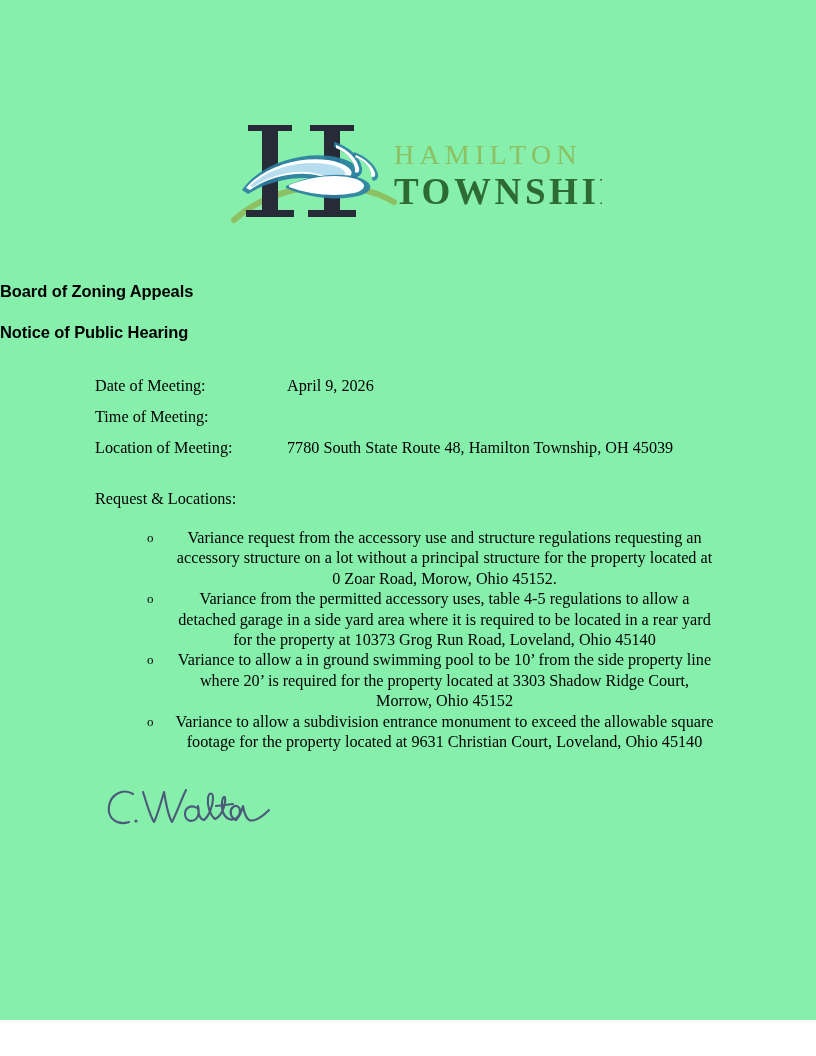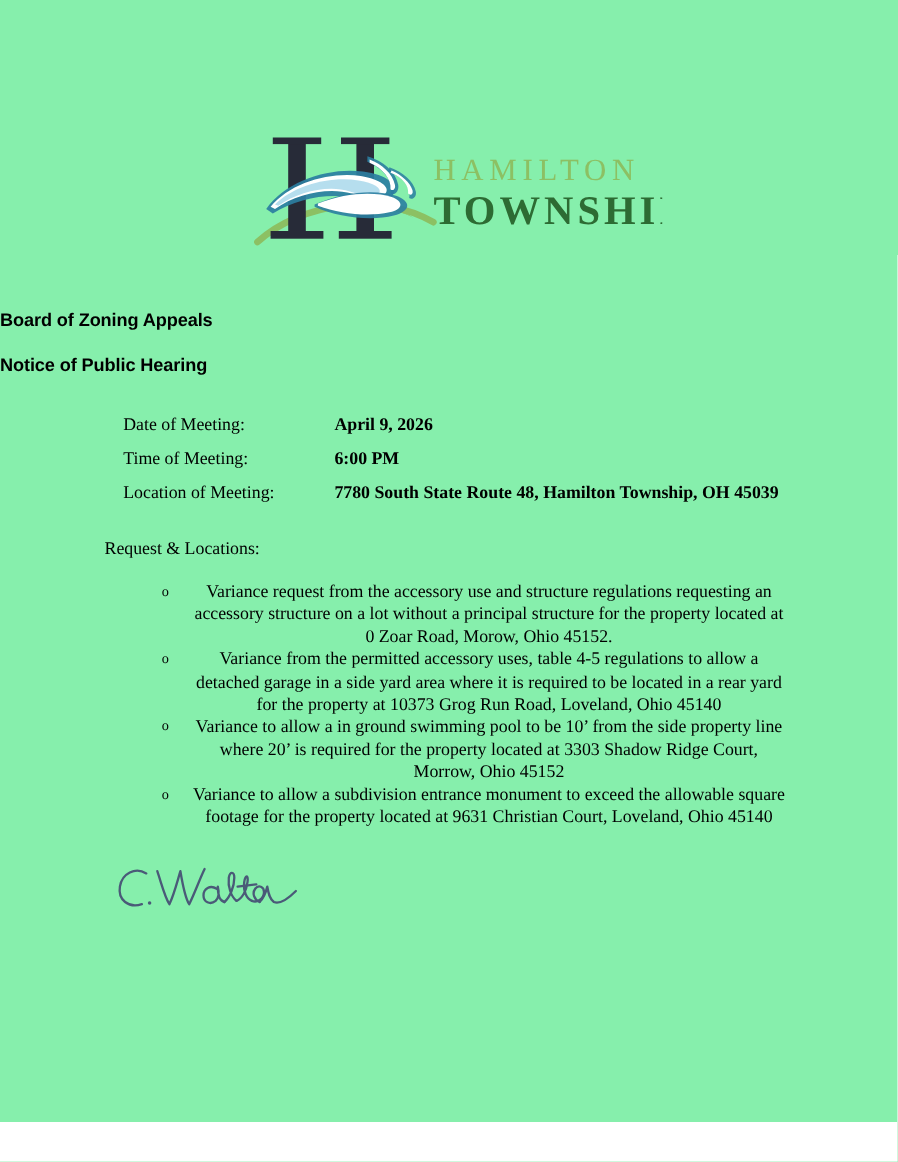--- a/index.html
+++ b/index.html
@@ -40,37 +40,37 @@
     font-weight: bold;
     font-size: 16.5px;
     color: #000000;
     letter-spacing: -0.1px;
   }
   .heading-line + .heading-line { margin-top: 22px; }
 
   
   .meeting-info {
     position: absolute;
-    left: 112px;
+    left: 95px;
     top: 376px;
     width: 640px;
   }
   .info-row {
     display: flex;
     align-items: flex-start;
     font-size: 16.2px;
     line-height: 20px;
     margin-bottom: 11px;
   }
   .info-label {
     width: 192px;
     flex: 0 0 192px;
     white-space: nowrap;
   }
-  .info-value { flex: 1 1 auto; font-weight: bold; }
+  .info-value { flex: 1 1 auto; }
   .info-value .vline { display: block; }
   .info-value .vline + .vline { margin-top: 1px; }
 
   .request-label {
     position: absolute;
     left: 95px;
     top: 489px;
     font-size: 16.2px;
     line-height: 20px;
   }
@@ -169,23 +169,20 @@
 
     <div class="info-row">
       <div class="info-label">Date of Meeting:</div>
       <div class="info-value">
         <span class="vline">April 9, 2026</span>
       </div>
     </div>
 
     <div class="info-row">
       <div class="info-label">Time of Meeting:</div>
-      <div class="info-value">
-        <span class="vline">6:00 PM</span>
-      </div>
     </div>
 
     <div class="info-row">
       <div class="info-label">Location of Meeting:</div>
       <div class="info-value">
         <span class="vline">7780 South State Route 48, Hamilton Township, OH 45039</span>
       </div>
     </div>
   </div>
 

